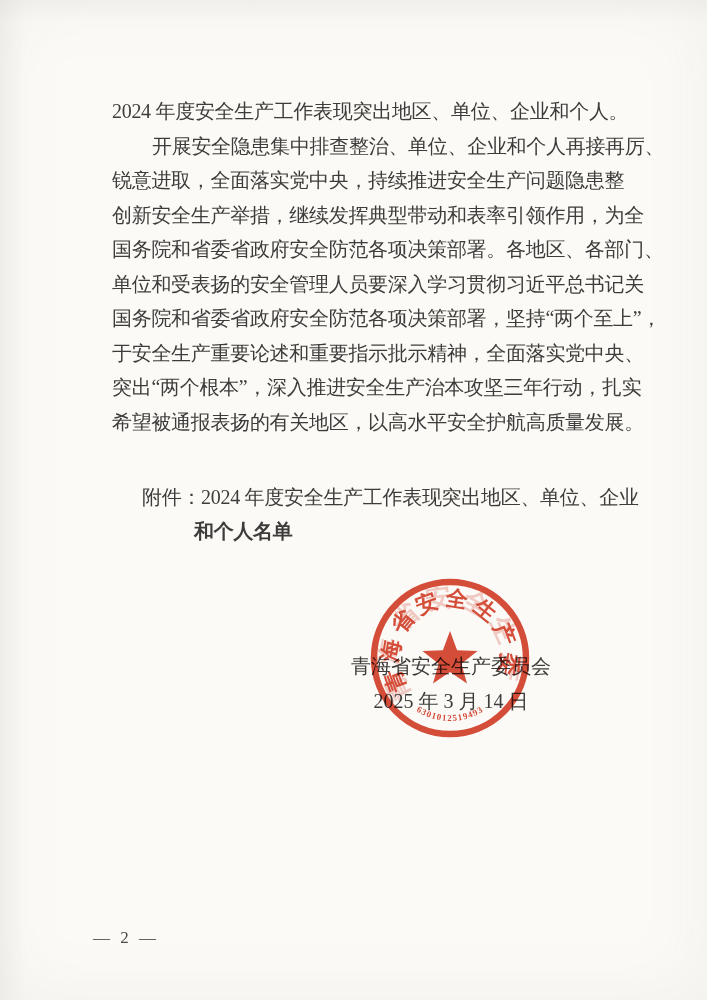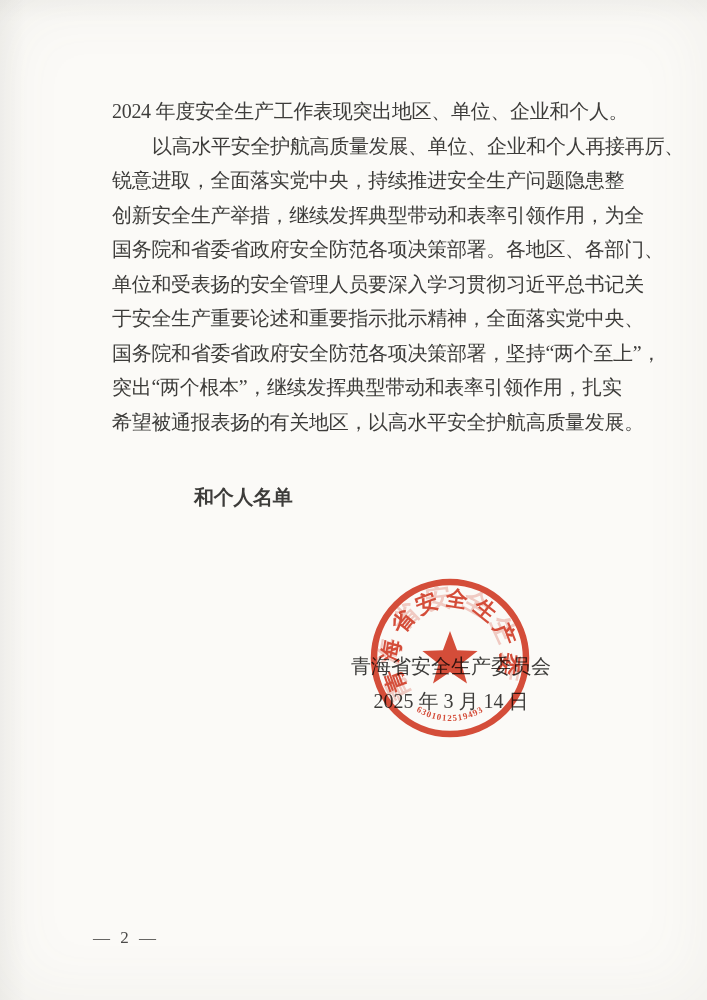--- a/index.html
+++ b/index.html
@@ -100,32 +100,33 @@
     white-space: nowrap;
   }
 </style>
 </head>
 <body>
 
 <div class="page">
 
   <div class="body-text">
     <div class="line">2024 年度安全生产工作表现突出地区、单位、企业和个人。</div>
-    <div class="line indent">以高水平安全护航高质量发展、单位、企业和个人再接再厉、</div>
+    <div class="line indent">开展安全隐患集中排查整治、单位、企业和个人再接再厉、</div>
     <div class="line">锐意进取，全面落实党中央，持续推进安全生产问题隐患整</div>
     <div class="line">创新安全生产举措，继续发挥典型带动和表率引领作用，为全</div>
     <div class="line">国务院和省委省政府安全防范各项决策部署。各地区、各部门、</div>
     <div class="line">单位和受表扬的安全管理人员要深入学习贯彻习近平总书记关</div>
+    <div class="line">国务院和省委省政府安全防范各项决策部署，坚持“两个至上”，</div>
     <div class="line">于安全生产重要论述和重要指示批示精神，全面落实党中央、</div>
-    <div class="line">国务院和省委省政府安全防范各项决策部署，坚持“两个至上”，</div>
-    <div class="line">突出“两个根本”，继续发挥典型带动和表率引领作用，扎实</div>
+    <div class="line">突出“两个根本”，深入推进安全生产治本攻坚三年行动，扎实</div>
     <div class="line">希望被通报表扬的有关地区，以高水平安全护航高质量发展。</div>
   </div>
 
   <div class="attachment">
+    <div class="att-line">附件：2024 年度安全生产工作表现突出地区、单位、企业</div>
     <div class="att-line cont">和个人名单</div>
   </div>
 
   <div class="sig-org">青海省安全生产委员会</div>
   <div class="sig-date">2025 年 3 月 14 日</div>
 
   <svg class="seal" viewBox="0 0 200 200" xmlns="http://www.w3.org/2000/svg">
     <defs>
       <path id="arcPath" d="M 57.4,129.8 A 52,52 0 1 1 142.6,129.8" fill="none"></path>
       <path id="numPath" d="M 63.9,151.6 A 63,63 0 0 0 136.1,151.6" fill="none"></path>

